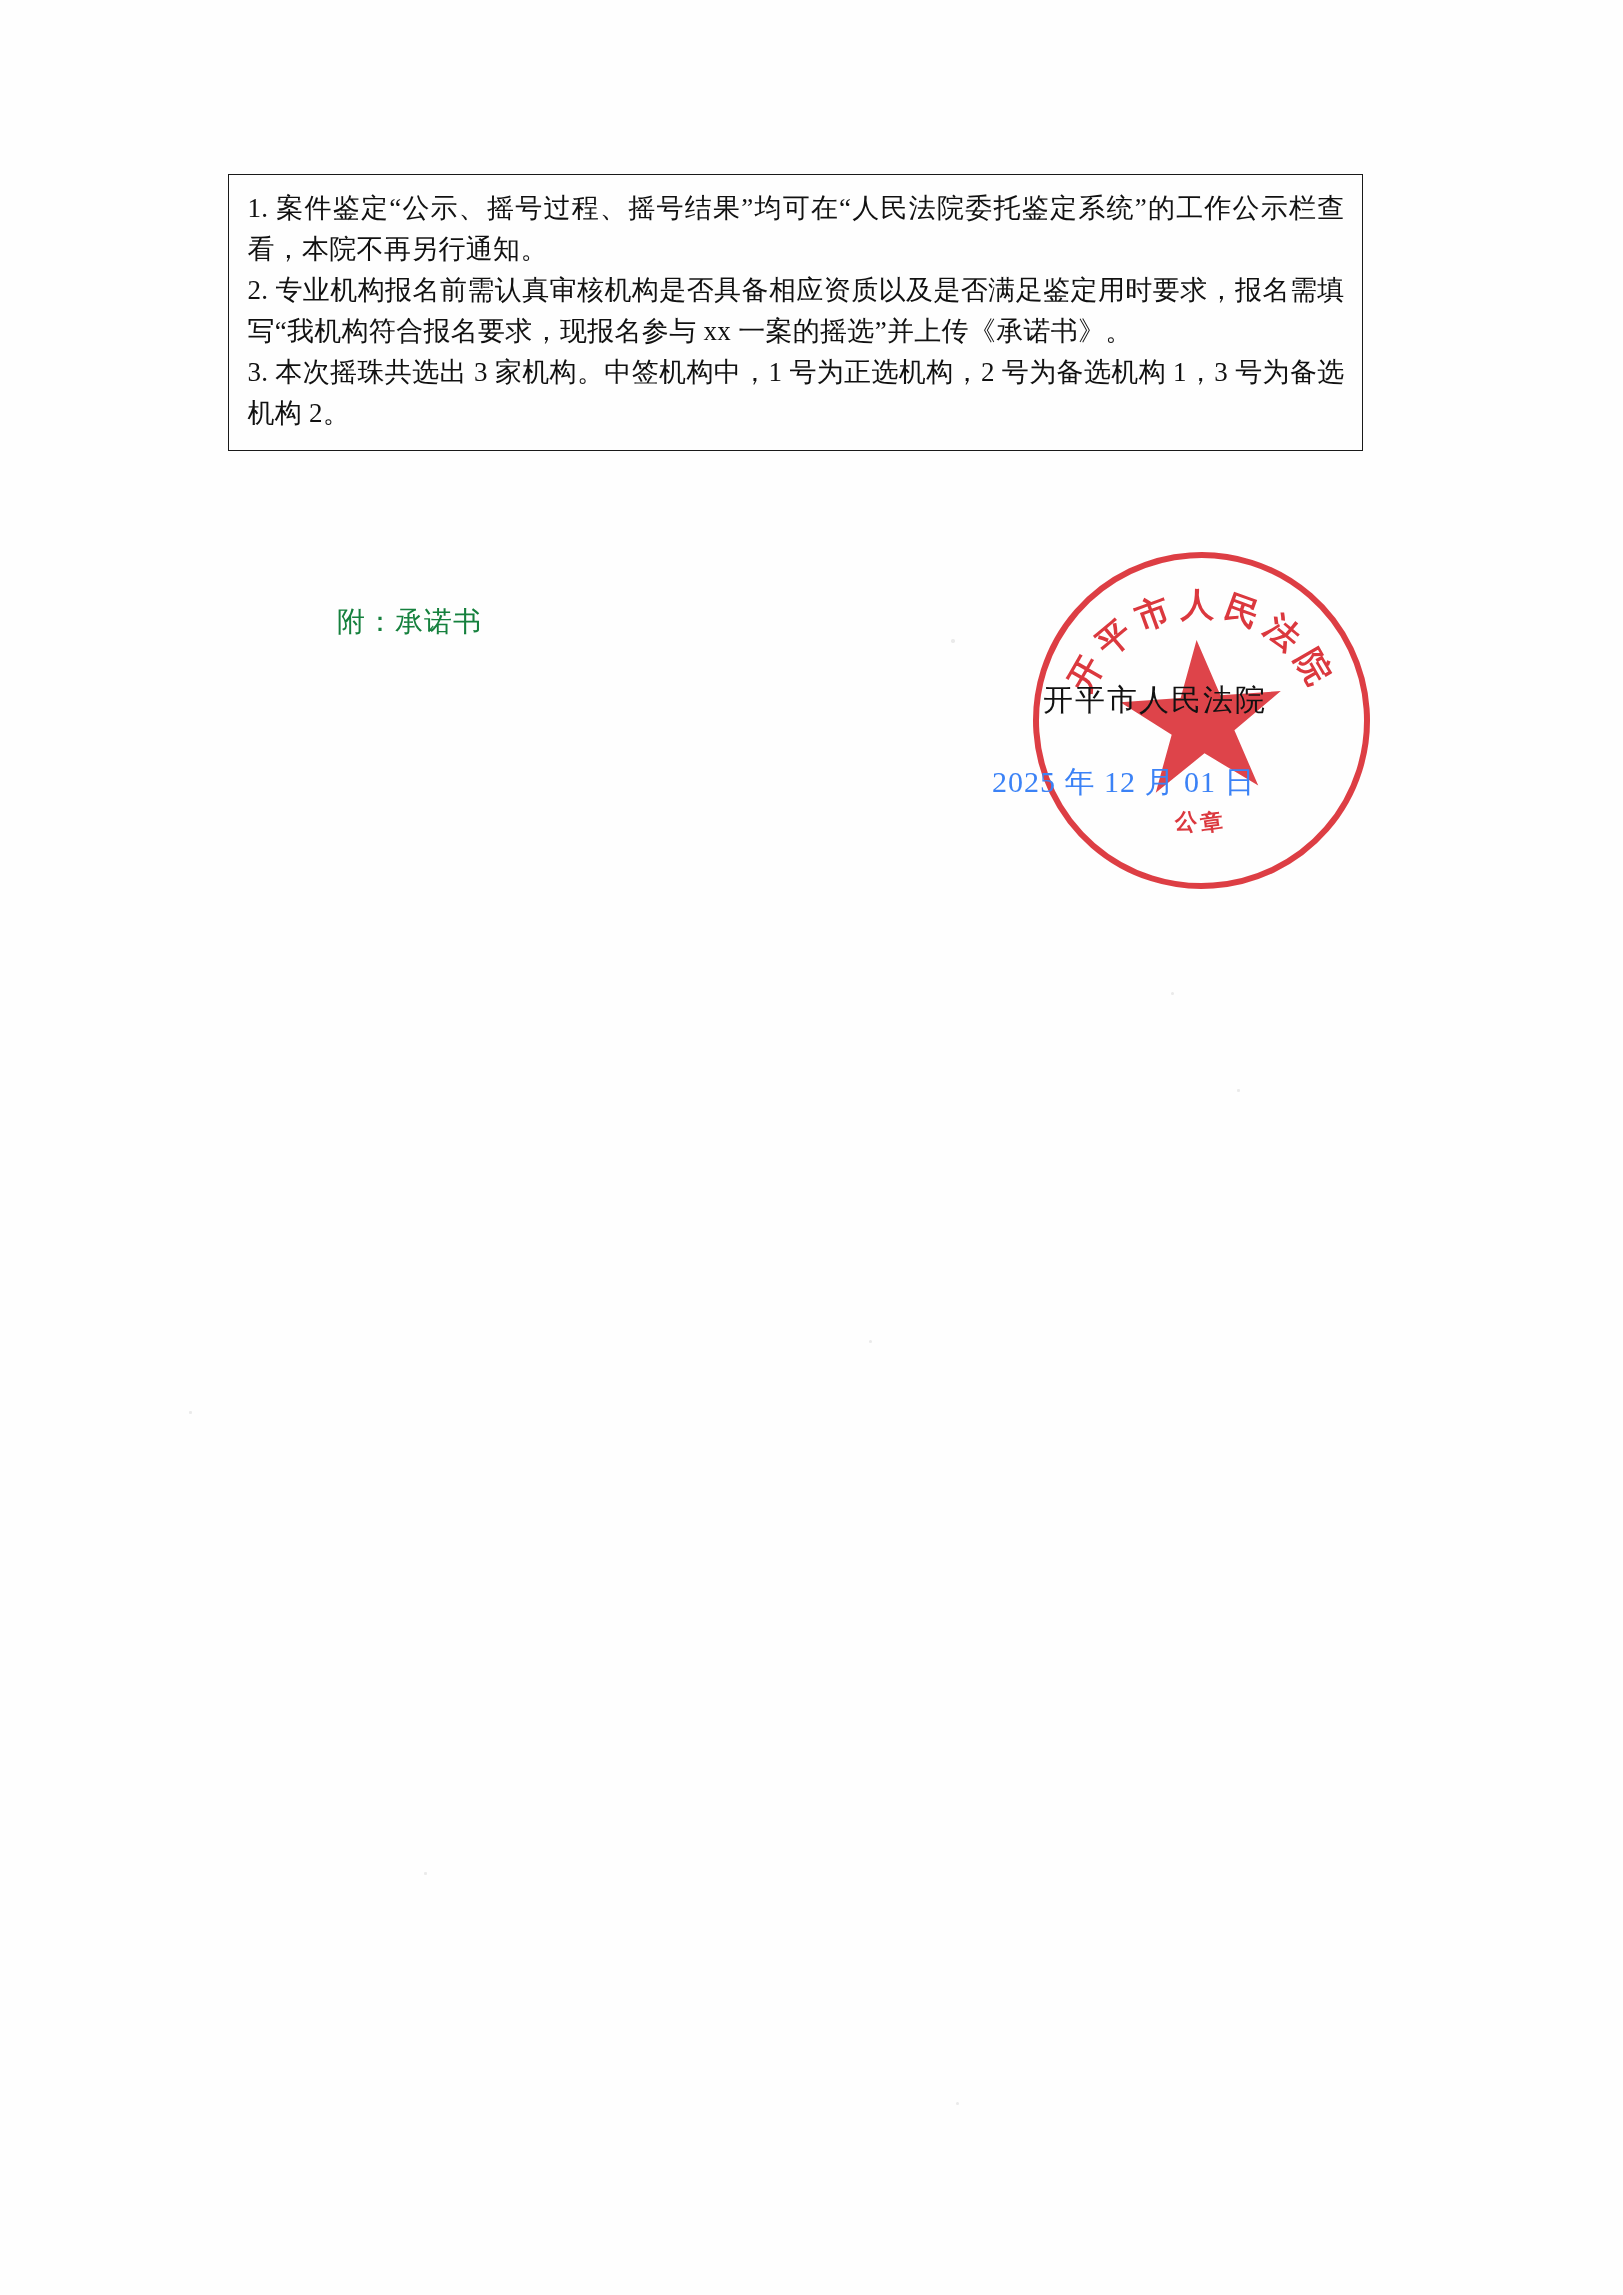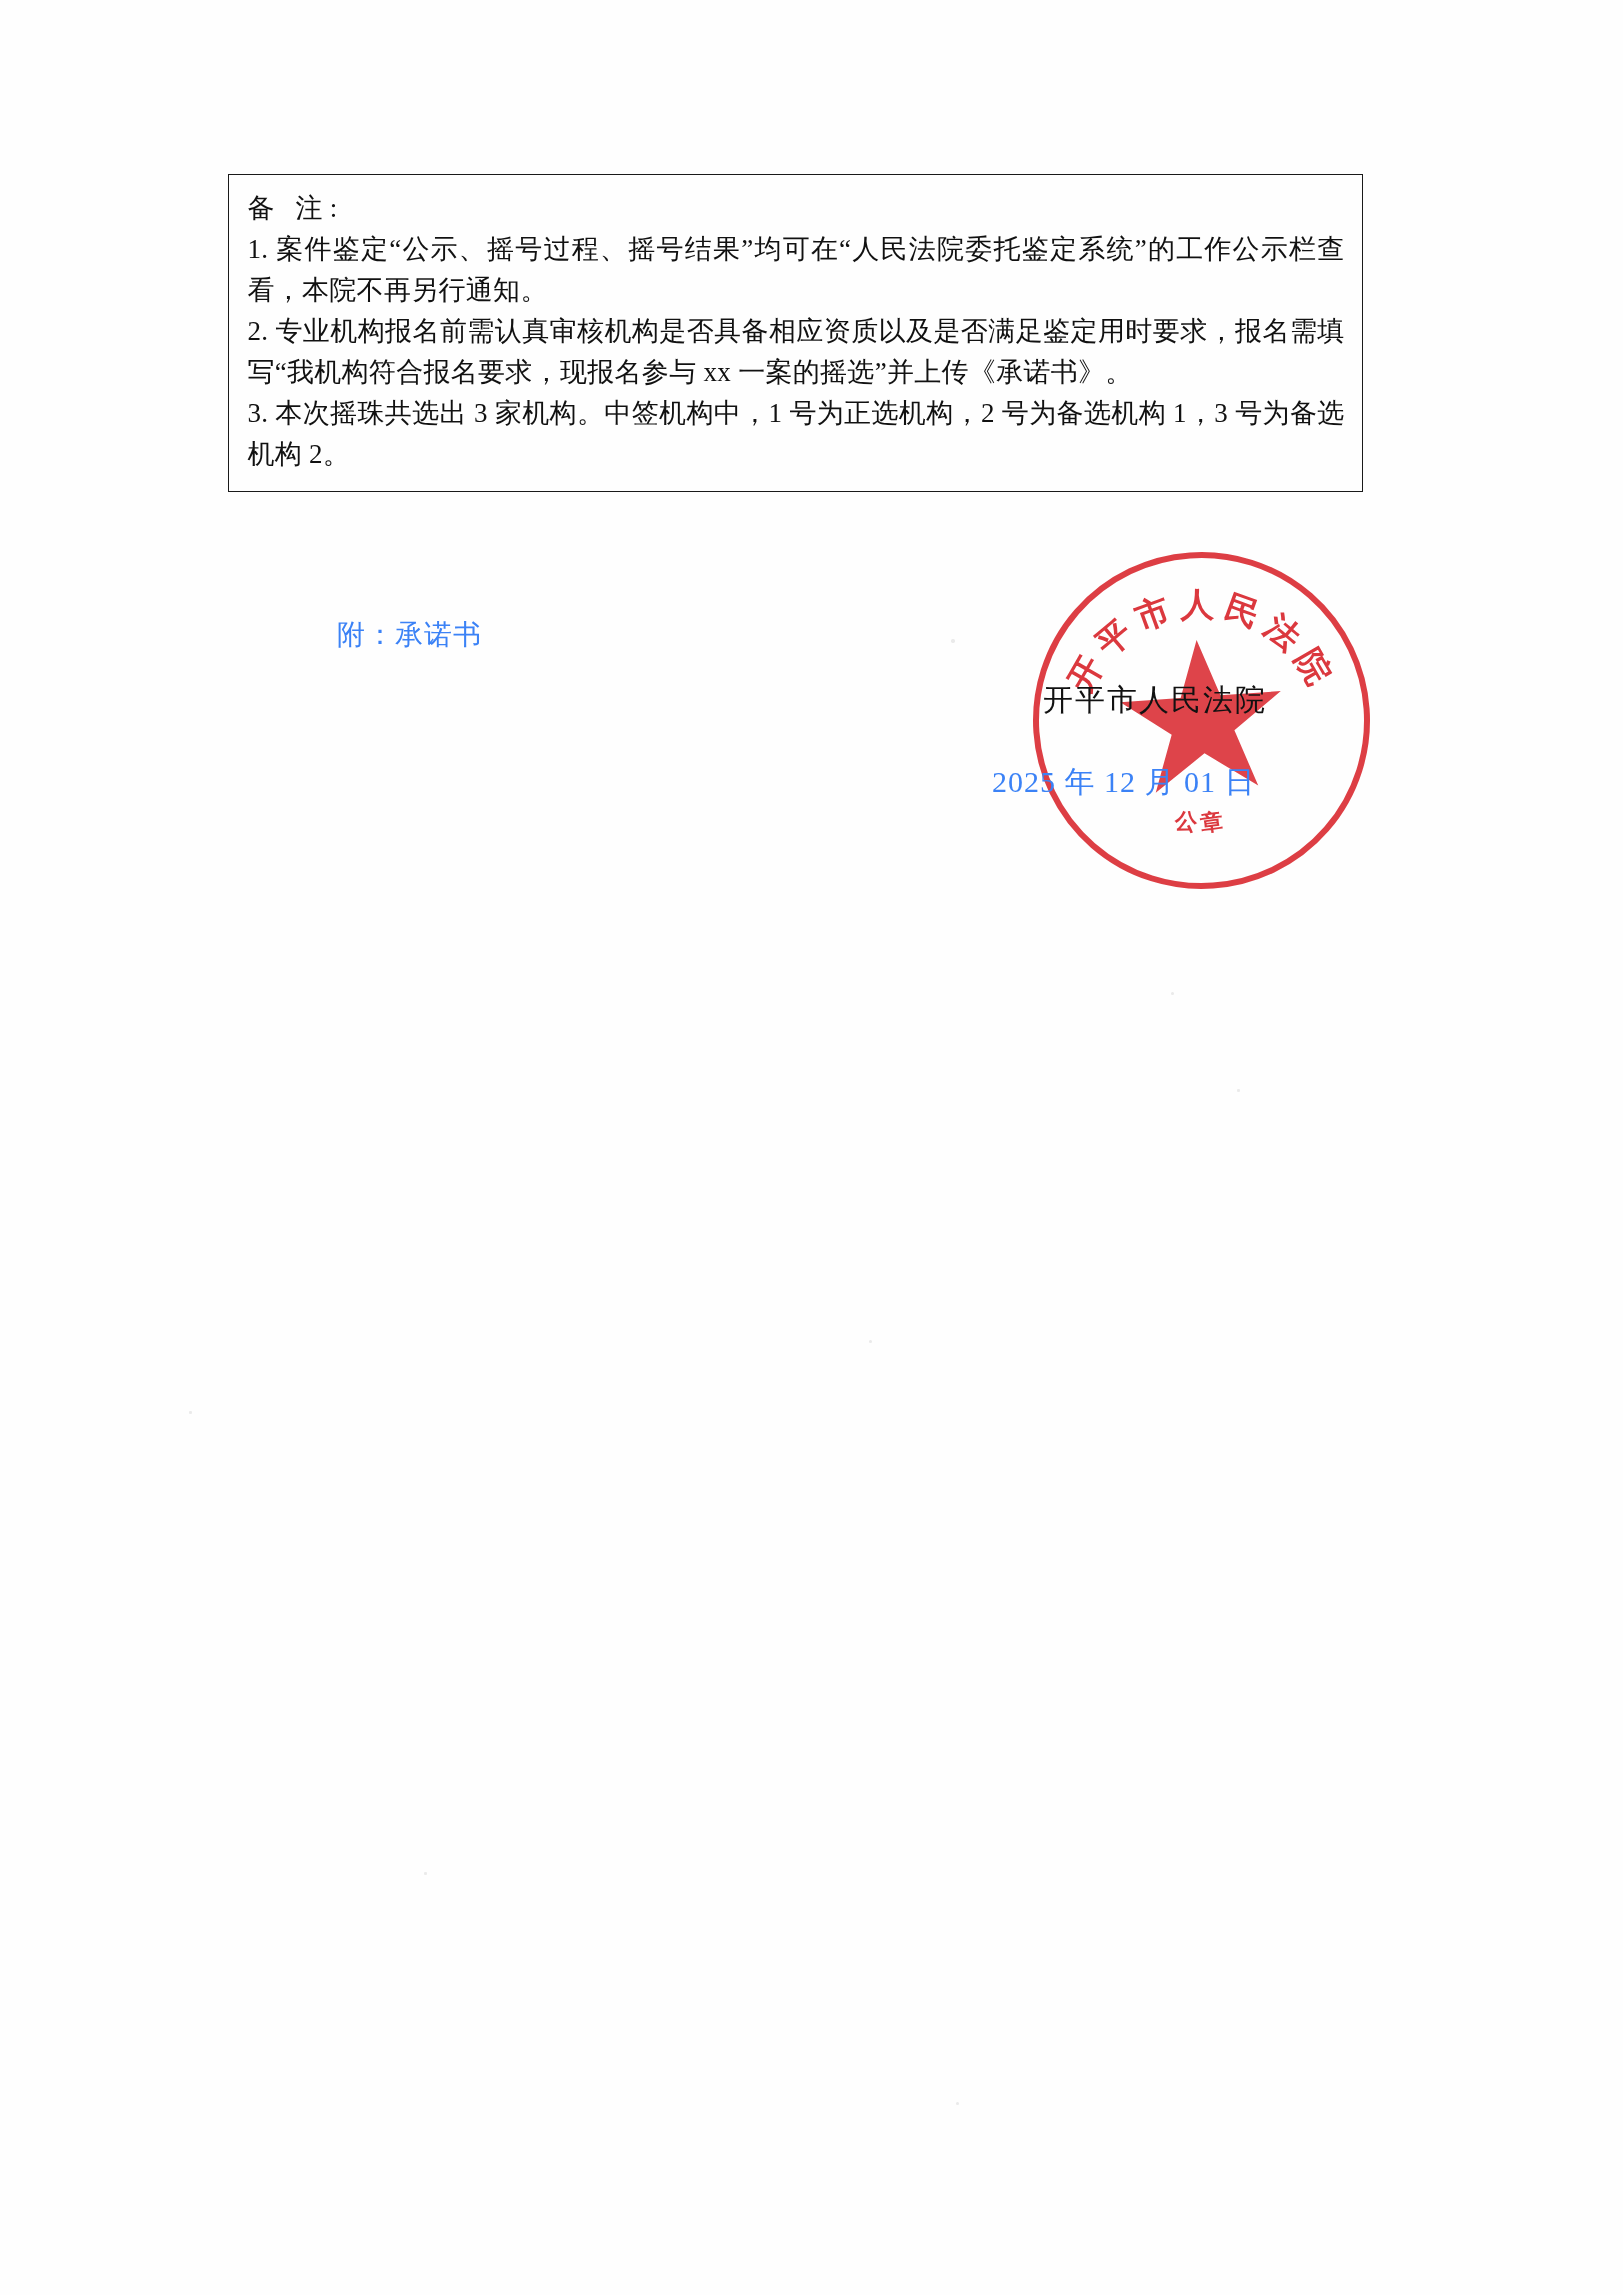--- a/index.html
+++ b/index.html
@@ -44,23 +44,23 @@
     text-align: justify;
   }
   .note-title {
     letter-spacing: 7.2px;
   }
 
   
   .attach {
     position: absolute;
     left: 337px;
-    top: 616px;
+    top: 603px;
     font-size: 28px;
-    color: #3b82f6;
+    color: #15803d;
     letter-spacing: 1px;
   }
 
   
   .seal-wrap {
     position: absolute;
     left: 1033px;
     top: 552px;
     width: 337px;
     height: 337px;
@@ -123,21 +123,20 @@
 
   <div class="speck" style="left:951px;top:639px;width:3.6px;height:3.6px;"></div>
   <div class="speck" style="left:1171px;top:992px;width:3.1px;height:3.1px;"></div>
   <div class="speck" style="left:1237px;top:1089px;width:2.6px;height:2.6px;"></div>
   <div class="speck" style="left:869px;top:1340px;width:3.1px;height:3.1px;"></div>
   <div class="speck" style="left:956px;top:2102px;width:3.1px;height:3.1px;"></div>
   <div class="speck" style="left:189px;top:1411px;width:2.6px;height:2.6px;"></div>
   <div class="speck" style="left:424px;top:1872px;width:2.6px;height:2.6px;"></div>
 
   <div class="notes-box">
-    <div class="note-line note-title">备  注:</div>
     <div class="note-line">1. 案件鉴定“公示、摇号过程、摇号结果”均可在“人民法院委托鉴定系统”的工作公示栏查看，本院不再另行通知。</div>
     <div class="note-line">2. 专业机构报名前需认真审核机构是否具备相应资质以及是否满足鉴定用时要求，报名需填写“我机构符合报名要求，现报名参与 xx 一案的摇选”并上传《承诺书》。</div>
     <div class="note-line">3. 本次摇珠共选出 3 家机构。中签机构中，1 号为正选机构，2 号为备选机构 1，3 号为备选机构 2。</div>
   </div>
 
   <div class="attach">附：承诺书</div>
 
   <div class="seal-wrap">
     <div class="seal-circle"></div>
     <svg class="seal-arc-top" viewBox="0 0 660 660">

